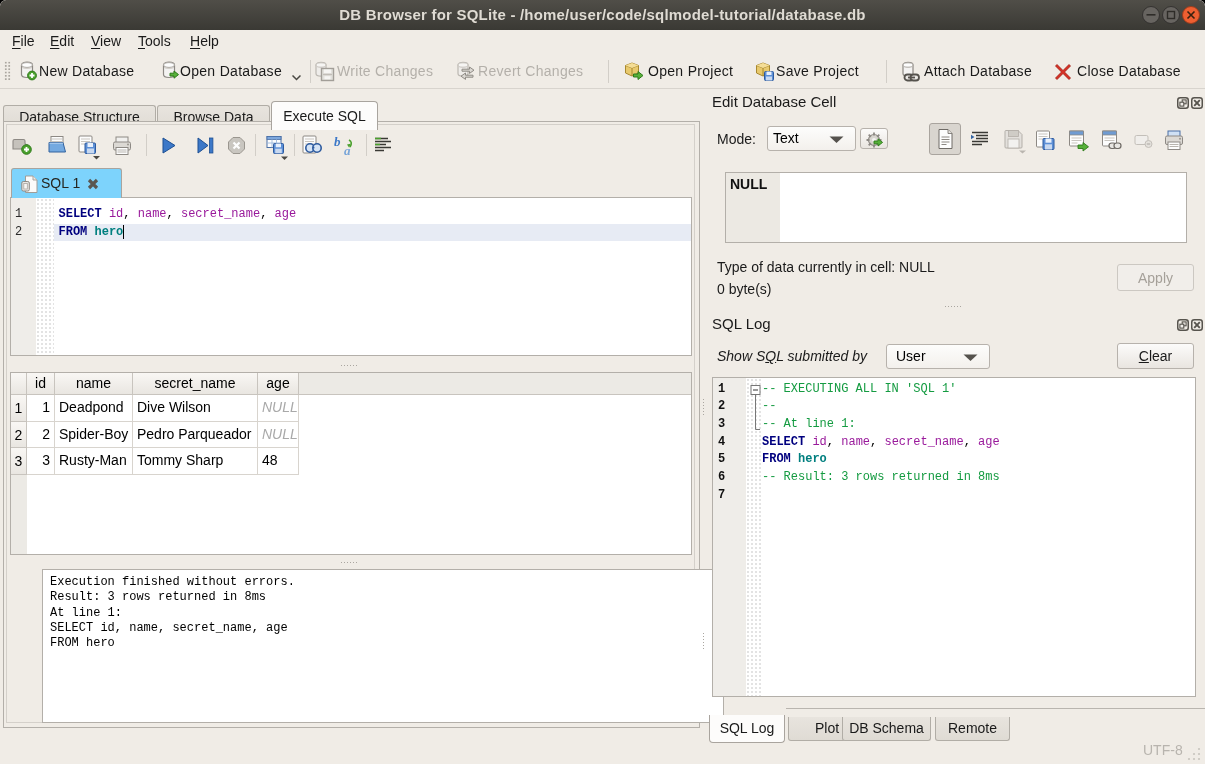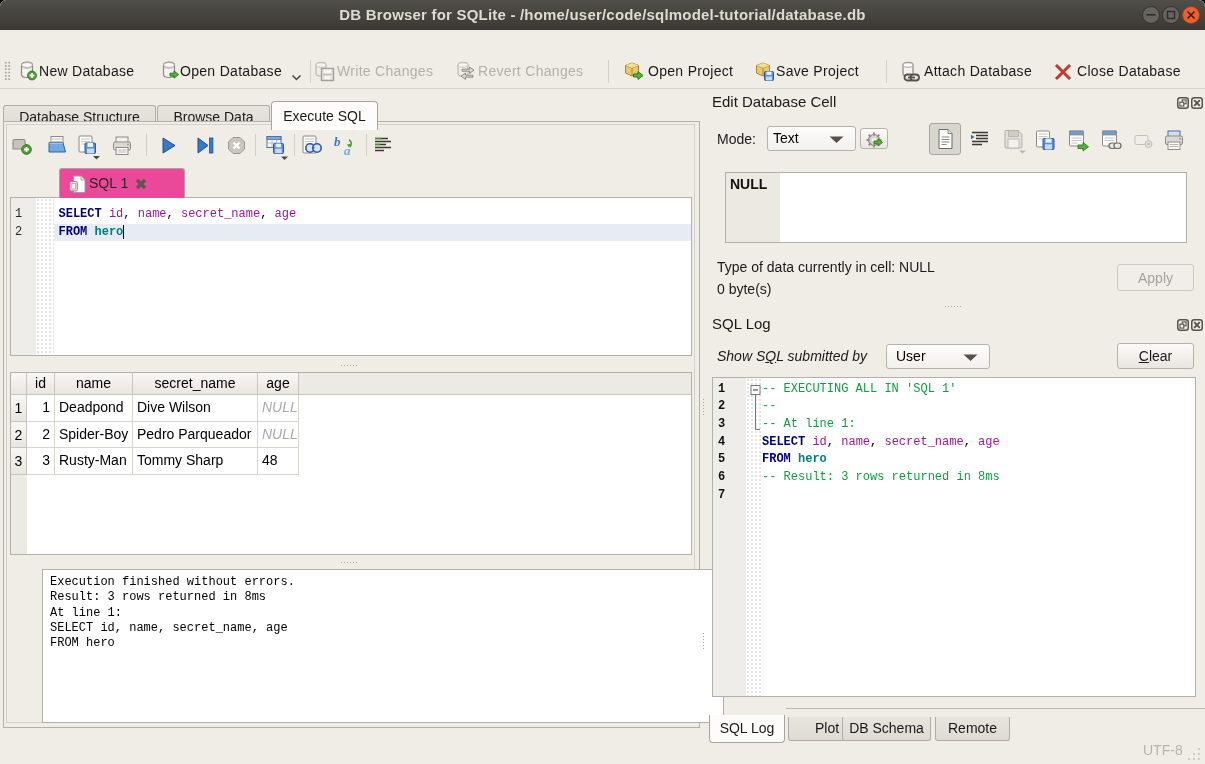--- a/index.html
+++ b/index.html
@@ -64,20 +64,27 @@
           <rect x="5.5" y="5.5" width="7" height="7" fill="none" stroke="#2e2c28" stroke-width="1.4"></rect>
         </svg>
       </div>
     <div class="winbtn" style="left:1182px;">
         <svg width="18" height="18">
           <circle cx="9" cy="9" r="8.5" fill="#ee5f31" stroke="#9b3c1d"></circle>
           <path d="M5.5 5.5 L12.5 12.5 M12.5 5.5 L5.5 12.5" stroke="#37200f" stroke-width="1.6"></path>
         </svg>
       </div>
   </div>
+  <div id="menubar">
+    <span class="menuitem" style="left:12px;"><u>F</u>ile</span>
+    <span class="menuitem" style="left:50px;"><u>E</u>dit</span>
+    <span class="menuitem" style="left:91px;"><u>V</u>iew</span>
+    <span class="menuitem" style="left:138px;"><u>T</u>ools</span>
+    <span class="menuitem" style="left:190px;"><u>H</u>elp</span>
+  </div>
   <div id="toolbar">
     <div class="tbhandle" style="left:4px;"></div>
     <svg class="icon" style="left:19px;top:6px;" width="20" height="22" viewBox="0 0 20 22">
       <path d="M2.5 5 C2.5 2.9 5.5 2 8 2 C10.5 2 13.5 2.9 13.5 5 L13.5 14.5 C13.5 16.6 10.5 17.5 8 17.5 C5.5 17.5 2.5 16.6 2.5 14.5 Z" fill="#f4f3f2" stroke="#8d8984" stroke-width="1.2"></path>
       <ellipse cx="8" cy="5" rx="5.5" ry="2.4" fill="#fdfdfd" stroke="#aaa6a0" stroke-width="1"></ellipse>
       <path d="M3.2 7.5 C4.5 8.6 11.5 8.6 12.8 7.5" fill="none" stroke="#c9c5bf" stroke-width="1"></path>
       <circle cx="13" cy="15.5" r="4.4" fill="#4aa02c" stroke="#2e7a1a" stroke-width="1"></circle>
       <path d="M13 13 L13 18 M10.5 15.5 L15.5 15.5" stroke="#fff" stroke-width="1.8"></path>
     </svg>
     <span class="tbtext" style="left:39px;">New Database</span>
@@ -211,21 +218,21 @@
     <svg class="icon" style="left:370px;top:12px;" width="22" height="20" viewBox="0 0 22 20">
       <path d="M2 2.5 h13 M2 5.5 h16 M2 8.5 h11 M2 11.5 h16 M2 14.5 h9" stroke="#3a3935" stroke-width="1.6"></path>
       <path d="M2 2.5 h6 M2 8.5 h5" stroke="#4aa02c" stroke-width="1.6"></path>
     </svg>
     <div class="tbsep" style="left:143px;top:10px;height:22px;"></div>
     <div class="tbsep" style="left:252px;top:10px;height:22px;"></div>
     <div class="tbsep" style="left:291px;top:10px;height:22px;"></div>
     <div class="tbsep" style="left:363px;top:10px;height:22px;"></div>
   </div>
 
-  <div class="abs" style="left:11px;top:168px;width:126px;height:30px;background:#ec4899;border:1px solid #a9a49e;border-bottom:none;border-radius:3px 3px 0 0;z-index:2;margin-left:48px;">
+  <div class="abs" style="left:11px;top:168px;width:111px;height:30px;background:#7dd3fc;border:1px solid #a9a49e;border-bottom:none;border-radius:3px 3px 0 0;z-index:2;">
      <svg style="position:absolute;left:9px;top:6px;" width="18" height="19" viewBox="0 0 18 19">
        <path d="M4.5 1 L12 1 L16 5 L16 17.5 L4.5 17.5 Z" fill="#fbfbfa" stroke="#a19d97"></path>
        <path d="M12 1 L12 5 L16 5" fill="#eceae6" stroke="#a19d97" stroke-width="0.9"></path>
        <rect x="0.8" y="6.5" width="7.5" height="9.5" rx="1.5" fill="#e9e7e3" stroke="#8d8984"></rect>
        <rect x="2.8" y="8.5" width="3.5" height="5.5" fill="#f8f7f5" stroke="#aaa6a0" stroke-width="0.8"></rect>
      </svg>
      <span style="position:absolute;left:29px;top:6px;font-size:14px;color:#26251f;">SQL 1</span>
      <svg style="position:absolute;left:74px;top:8px;" width="14" height="14">
         <path d="M3 3 L11 11 M11 3 L3 11" stroke="#5a5751" stroke-width="3.2"></path>
       </svg>

